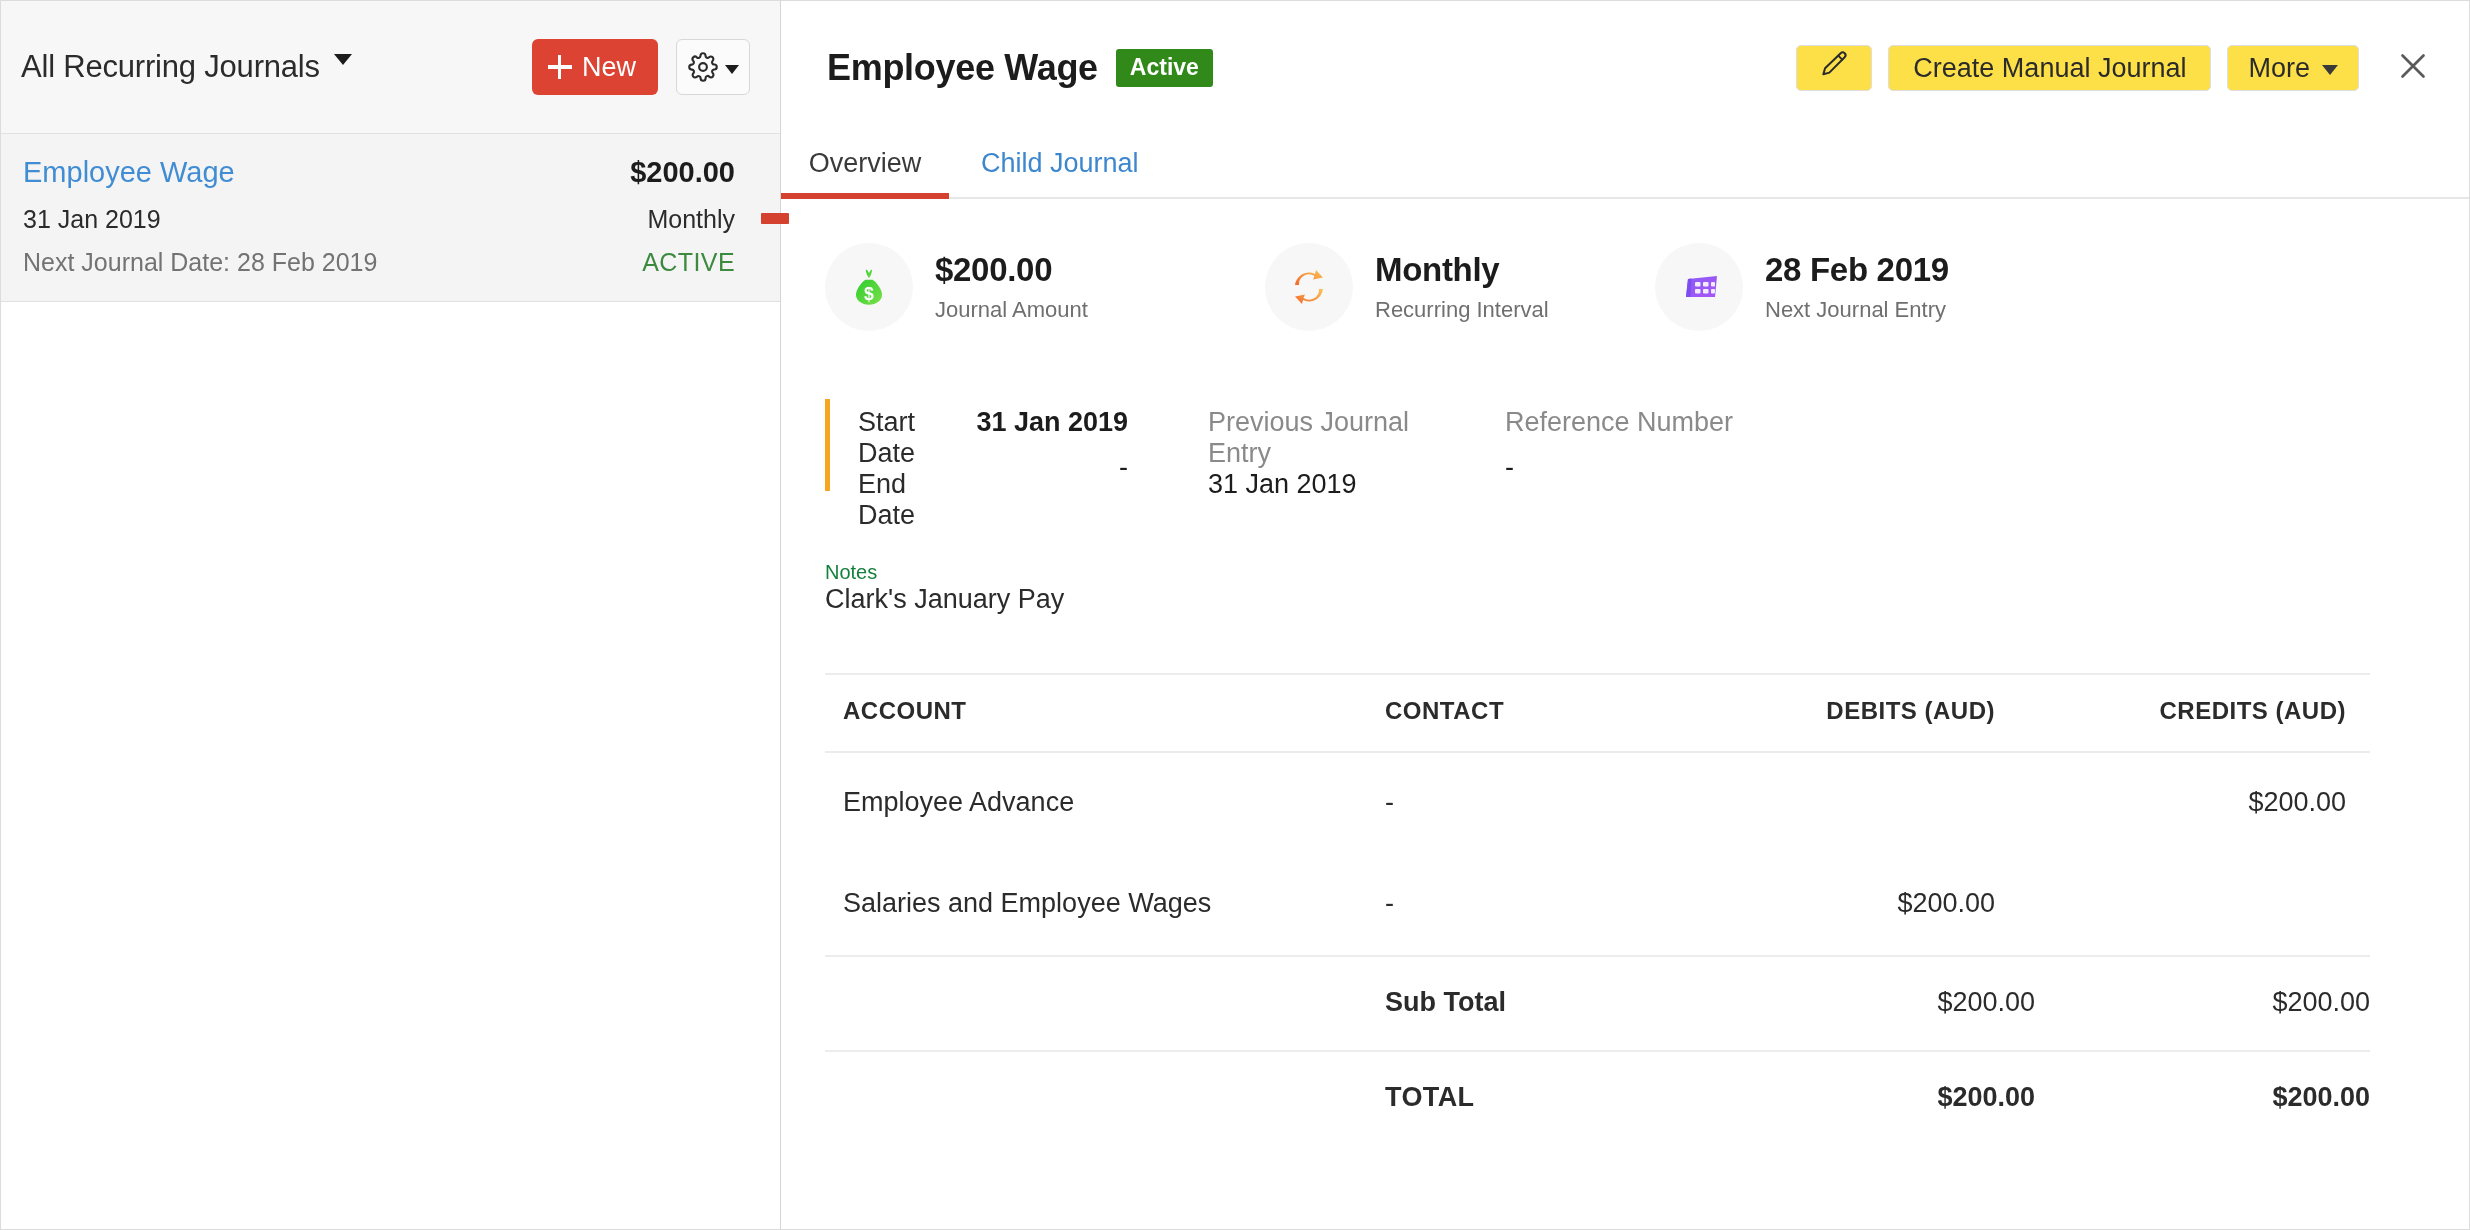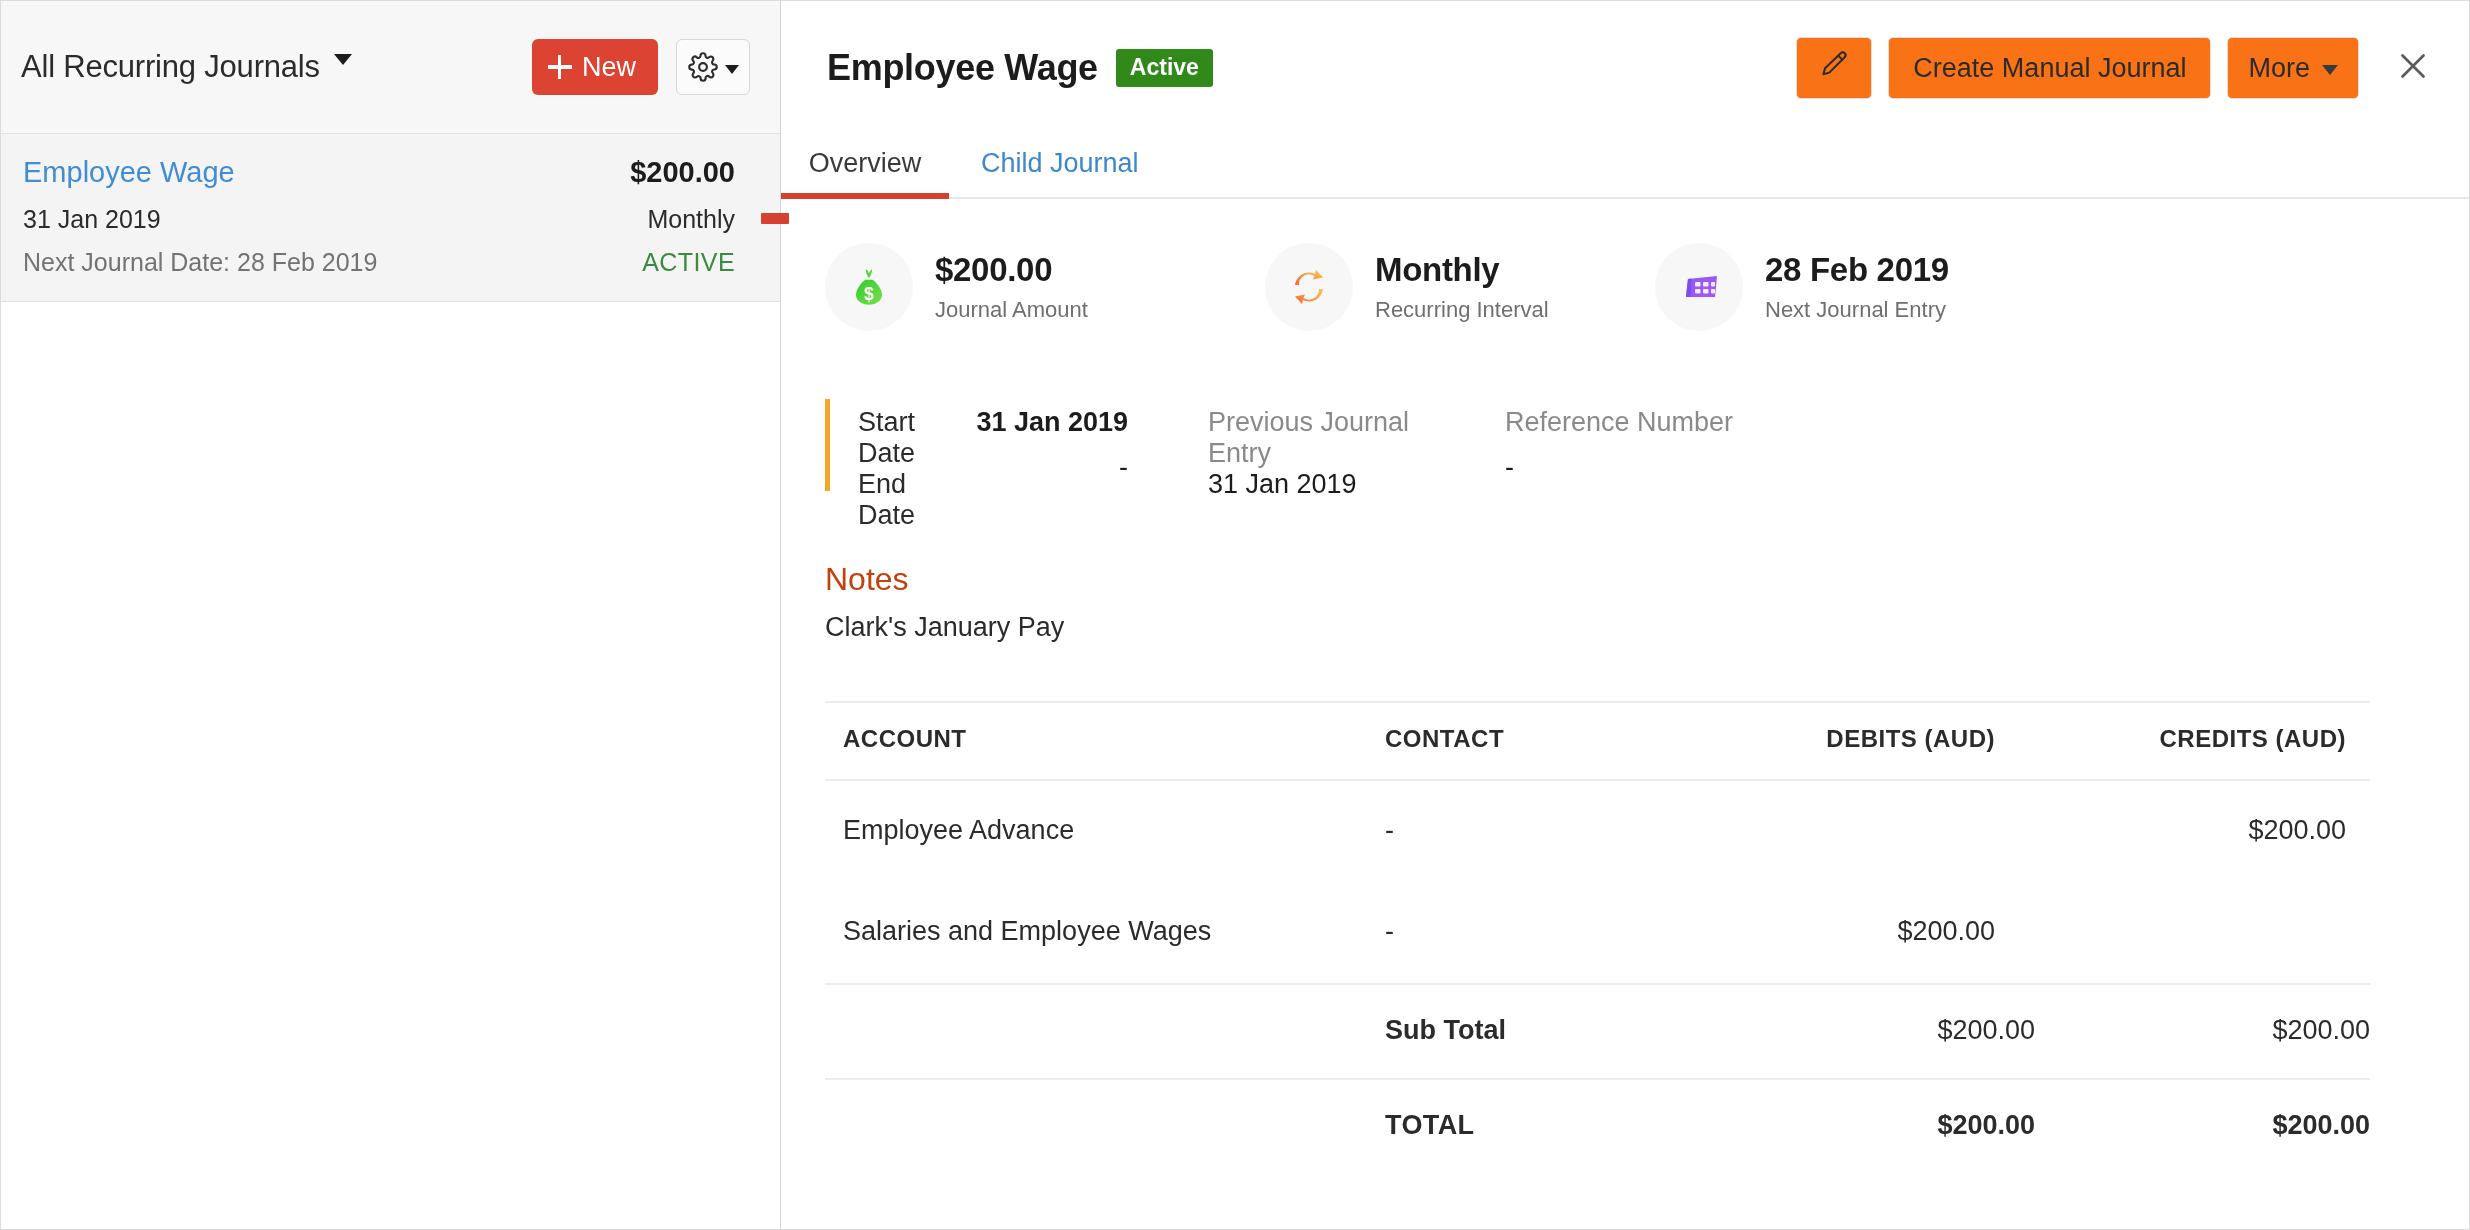--- a/index.html
+++ b/index.html
@@ -203,24 +203,24 @@
     border-radius: 3px;
     line-height: 1;
   }
 
   .header-actions {
     display: flex;
     align-items: center;
     gap: 16px;
   }
   .hbtn {
-    background: #f97316;
+    background: #fde047;
     border: 1px solid #dedede;
     border-radius: 5px;
-    height: 62px;
+    height: 46px;
     display: flex;
     align-items: center;
     justify-content: center;
     cursor: pointer;
     font-size: 27px;
     color: #2b2b2b;
     font-family: "Liberation Sans", sans-serif;
     padding: 0 24px;
   }
   .hbtn-icon { width: 76px; padding: 0; }
@@ -331,21 +331,21 @@
   .db-label { font-size: 27px; color: #2b2b2b; }
   .db-label-muted { font-size: 27px; color: #8a8a8a; }
   .db-value-strong { font-size: 27px; color: #1c1c1c; font-weight: 700; }
   .db-value { font-size: 27px; color: #1c1c1c; }
   .db-dash { font-size: 27px; color: #1c1c1c; }
 
   
   .notes-block {
     margin: 70px 0 0 44px;
   }
-  .notes-label { font-size: 32px; color: #c2410c; margin-bottom: 14px; }
+  .notes-label { font-size: 20px; color: #15803d; }
   .notes-text { font-size: 27px; color: #2b2b2b; }
 
   
   .jtable {
     margin: 58px 0 0 44px;
     width: 1545px;
     border-collapse: collapse;
   }
   .jtable th {
     font-size: 24px;

